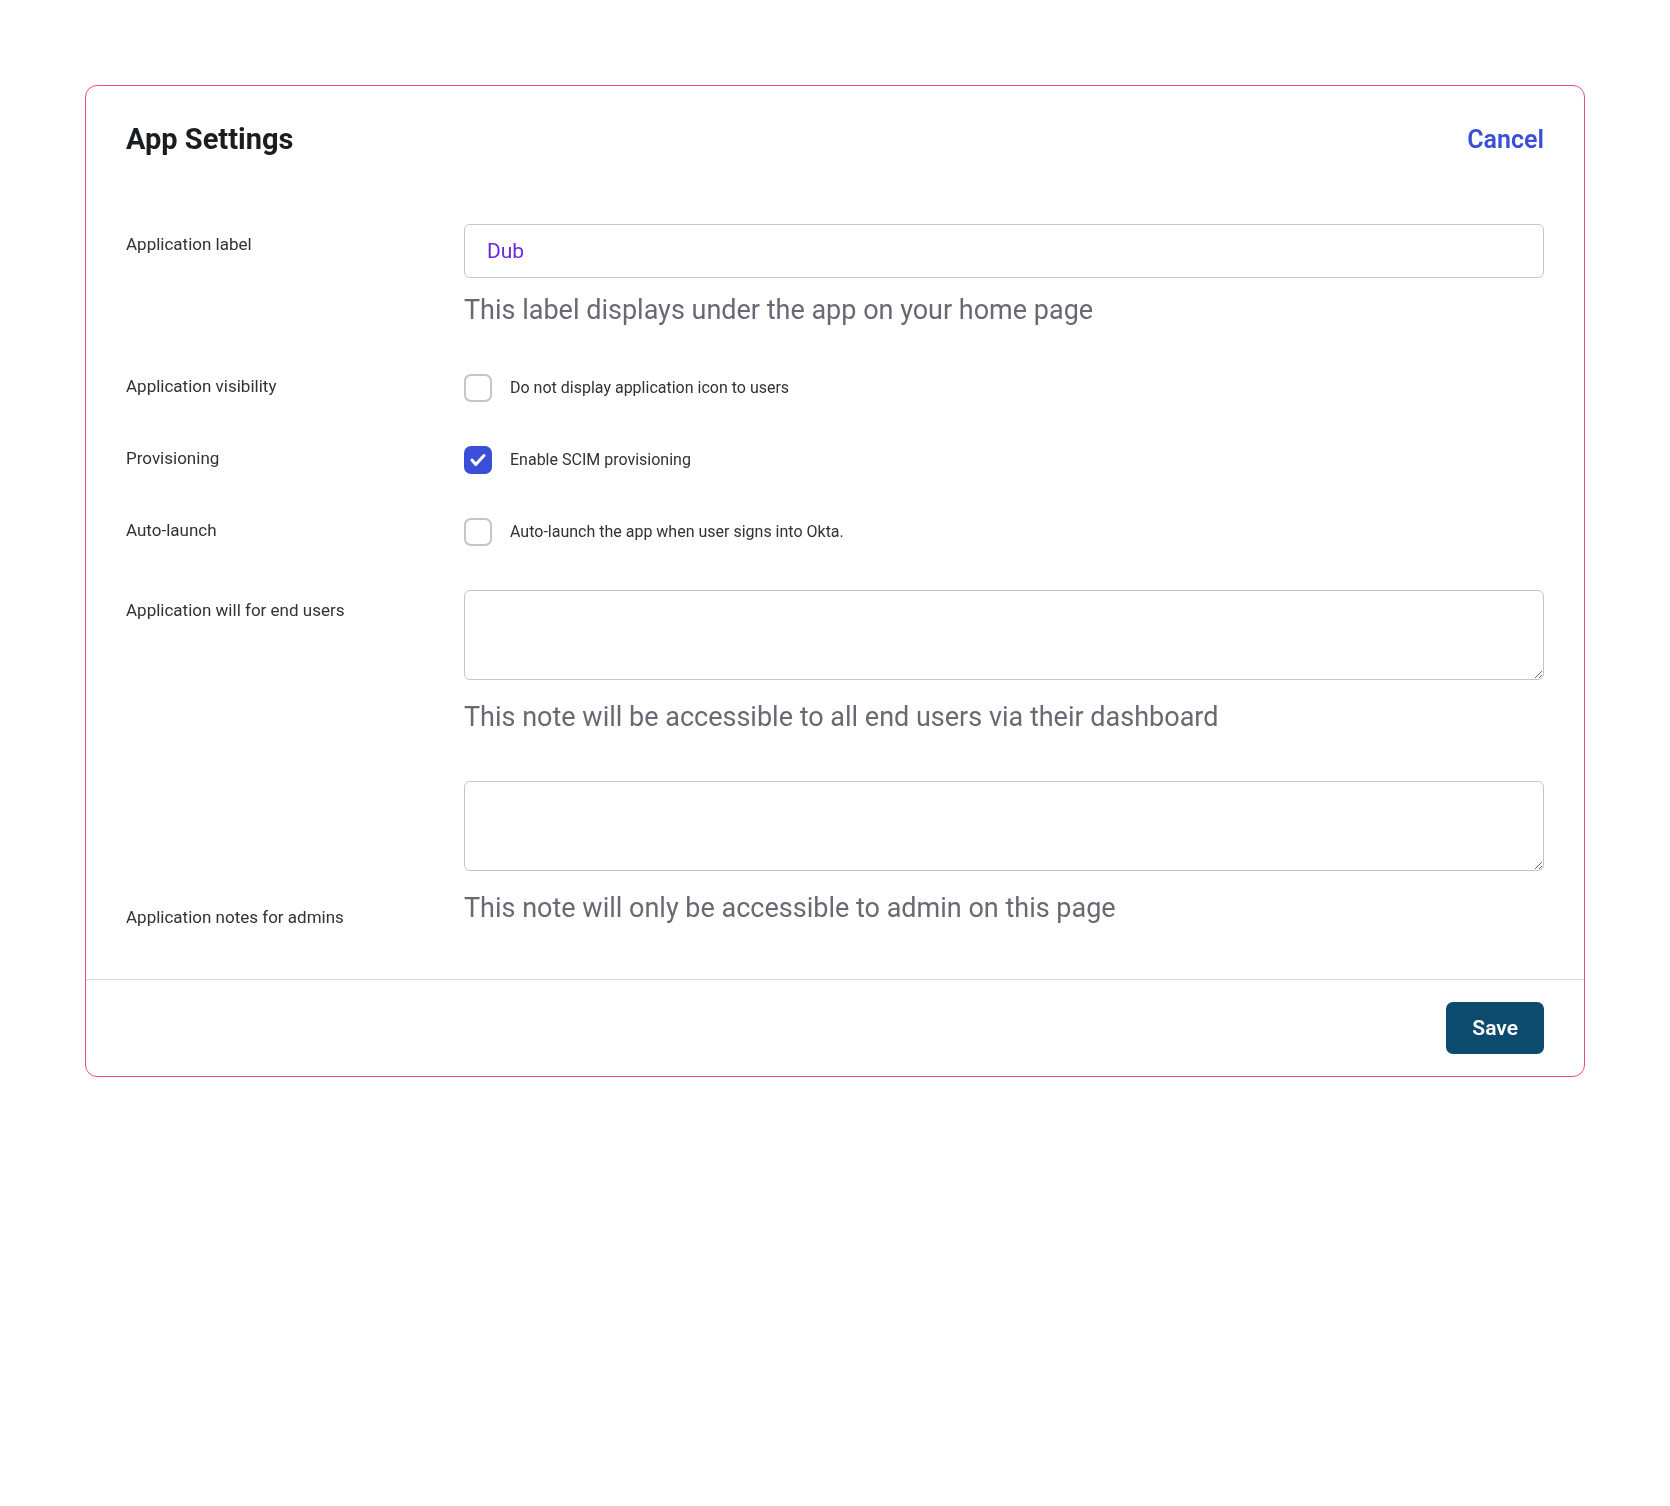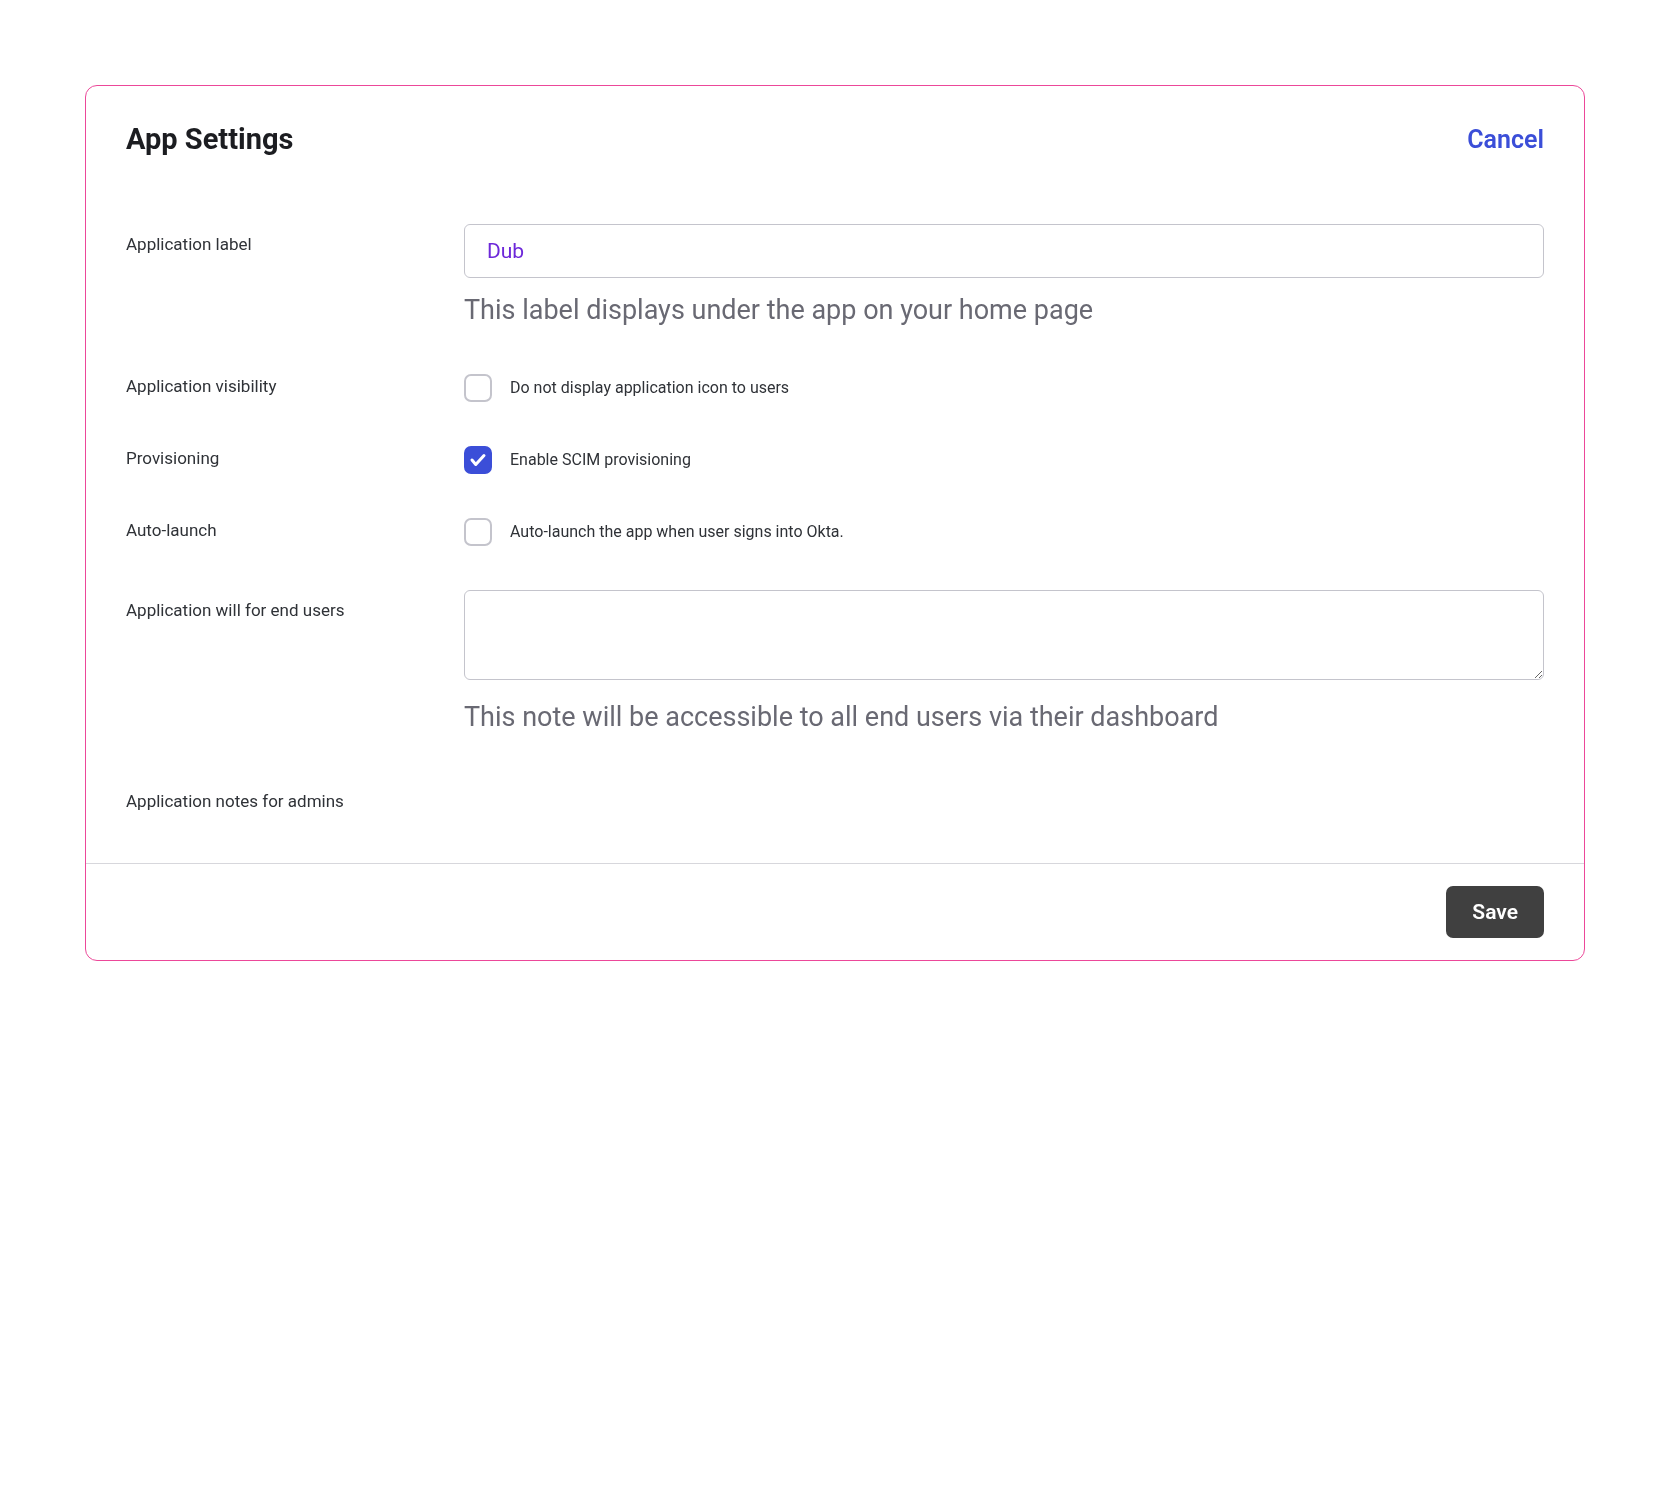--- a/index.html
+++ b/index.html
@@ -124,21 +124,21 @@
       padding: 14px 18px;
       font-size: 21px;
       color: #2f3237;
       font-family: inherit;
       outline: none;
       resize: both;
       min-height: 90px;
       height: 90px;
     }
     .save-btn {
-      background: #404040;
+      background: #0c4a6e;
       color: #fff;
       border: none;
       border-radius: 7px;
       padding: 14px 26px;
       font-size: 21px;
       font-weight: 600;
       cursor: pointer;
       font-family: inherit;
     }
   </style>
@@ -202,20 +202,24 @@
     <div class="form-row">
       <div class="label-col">Application will for end users</div>
       <div class="control-col">
         <textarea class="textarea" style=""></textarea>
         <div class="helper-text">This note will be accessible to all end users via their dashboard</div>
       </div>
     </div>
 
     <div class="form-row" style="margin-bottom:0;">
       <div class="label-col">Application notes for admins</div>
+      <div class="control-col">
+        <textarea class="textarea" style=""></textarea>
+        <div class="helper-text">This note will only be accessible to admin on this page</div>
+      </div>
     </div>
 
   </div>
 
   <div class="panel-footer">
     <button class="save-btn">Save</button>
   </div>
 </div>
 
 </body></html>

